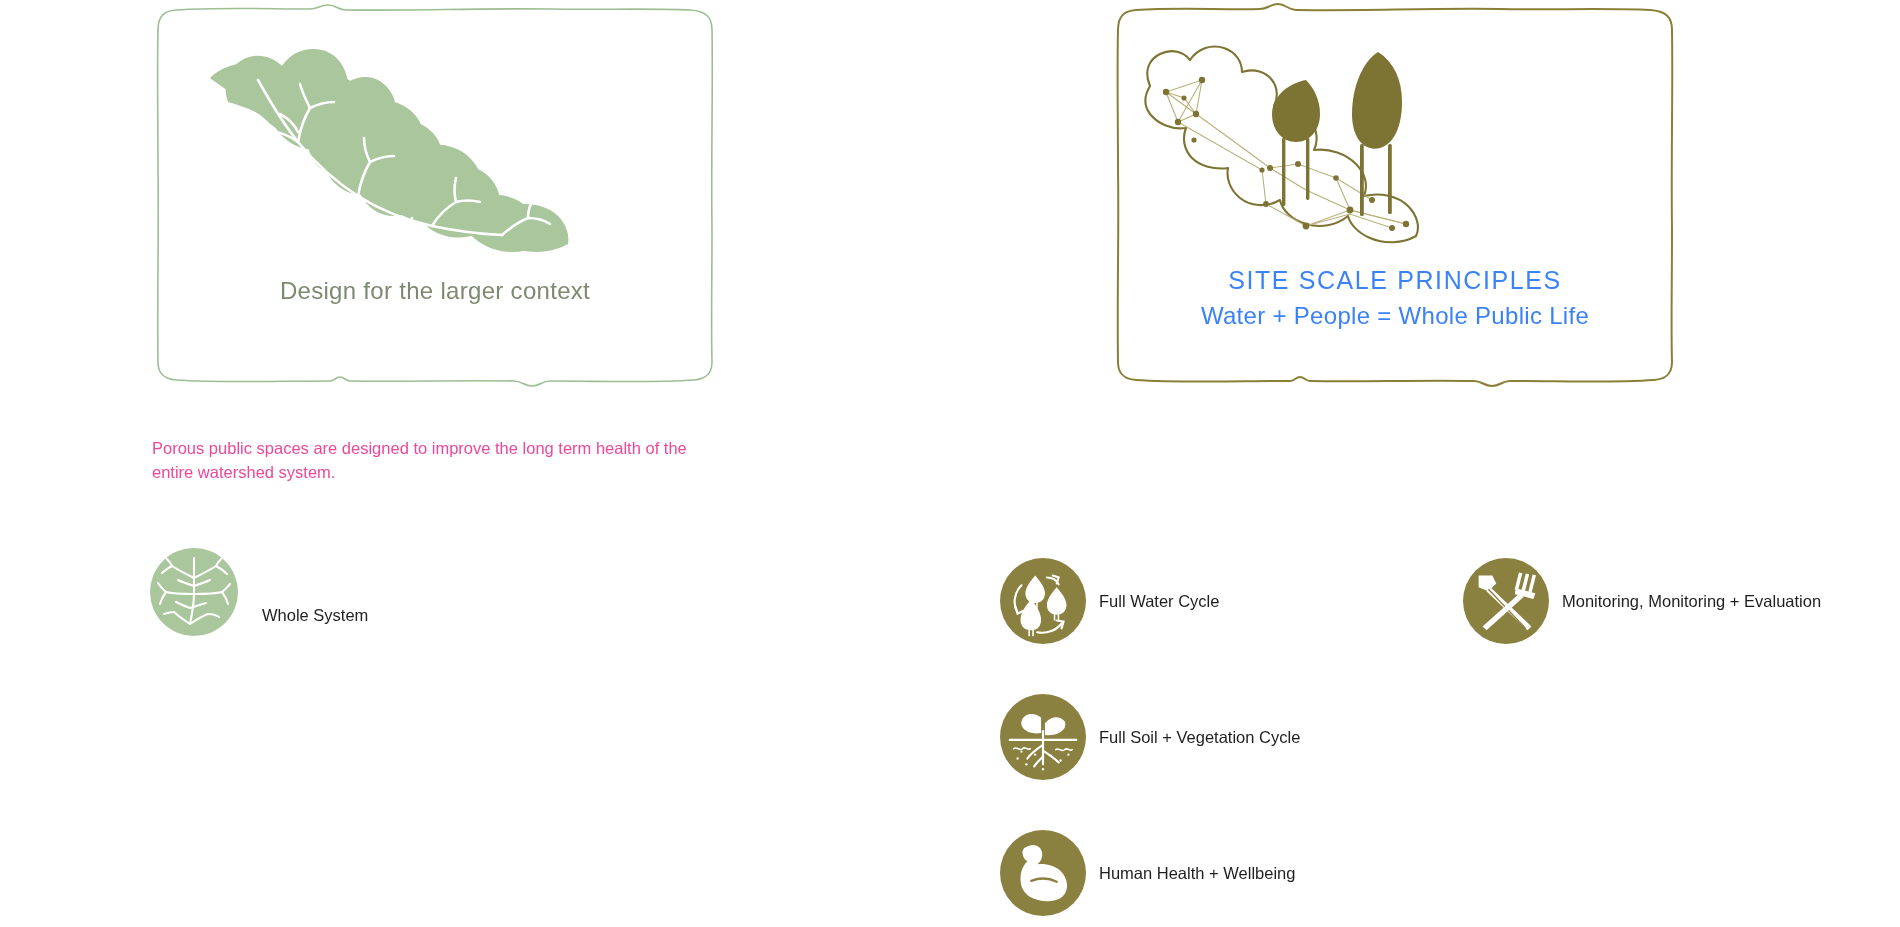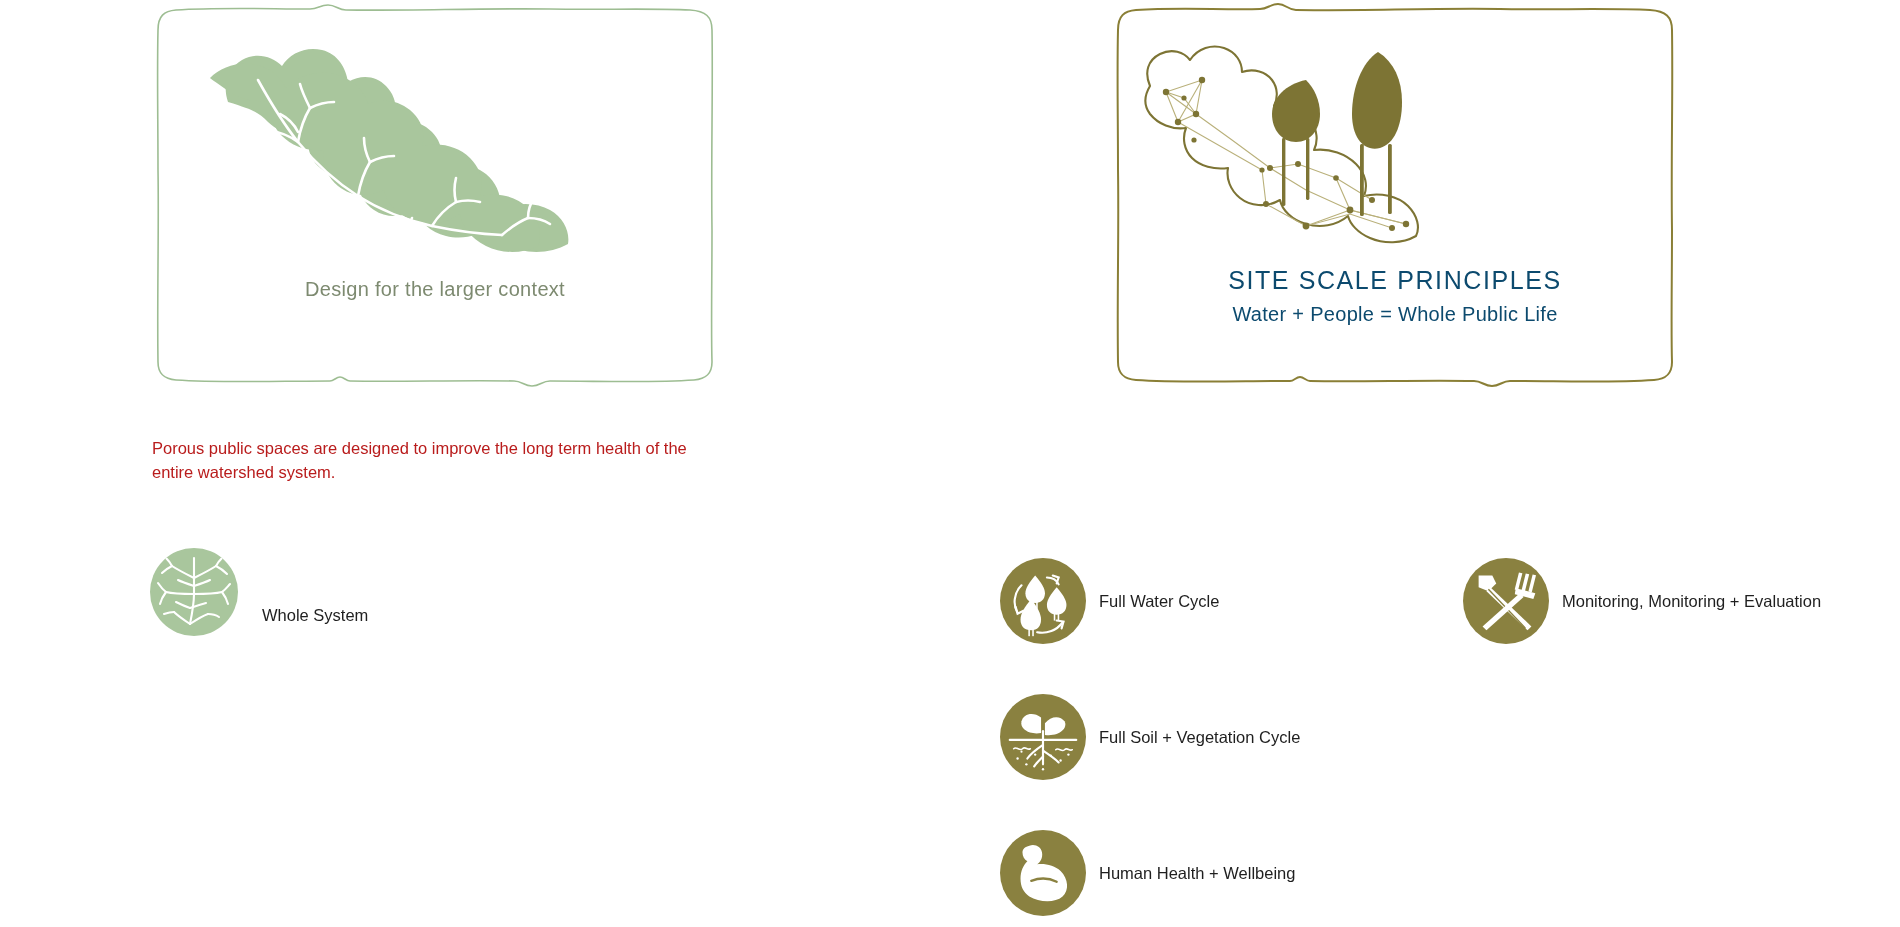--- a/index.html
+++ b/index.html
@@ -60,40 +60,40 @@
     line-height: 1.0;
   }
 
   .title-main {
     font-size: 25px;
     letter-spacing: 1.6px;
     font-weight: 300;
     white-space: nowrap;
   }
   .title-sub {
-    font-size: 20px;
+    font-size: 24px;
     font-weight: 300;
     letter-spacing: 0.3px;
     margin-top: 11px;
     white-space: nowrap;
   }
 
   .tone-green .title-main,
   .tone-green .title-sub { color: #7d8a70; }
 
   .tone-olive .title-main,
-  .tone-olive .title-sub { color: #0c4a6e; }
+  .tone-olive .title-sub { color: #3b82f6; }
 
   
   .caption {
     position: absolute;
     top: 437px;
     font-size: 16.5px;
     line-height: 1.45;
-    color: #b91c1c;
+    color: #ec4899;
     font-weight: 400;
   }
   .caption-watershed { left: 152px; width: 580px; }
   .caption-site      { left: 1112px; width: 530px; }
 
   
   .icon-grid {
     position: absolute;
   }
   .grid-watershed { left: 150px; top: 548px; }

